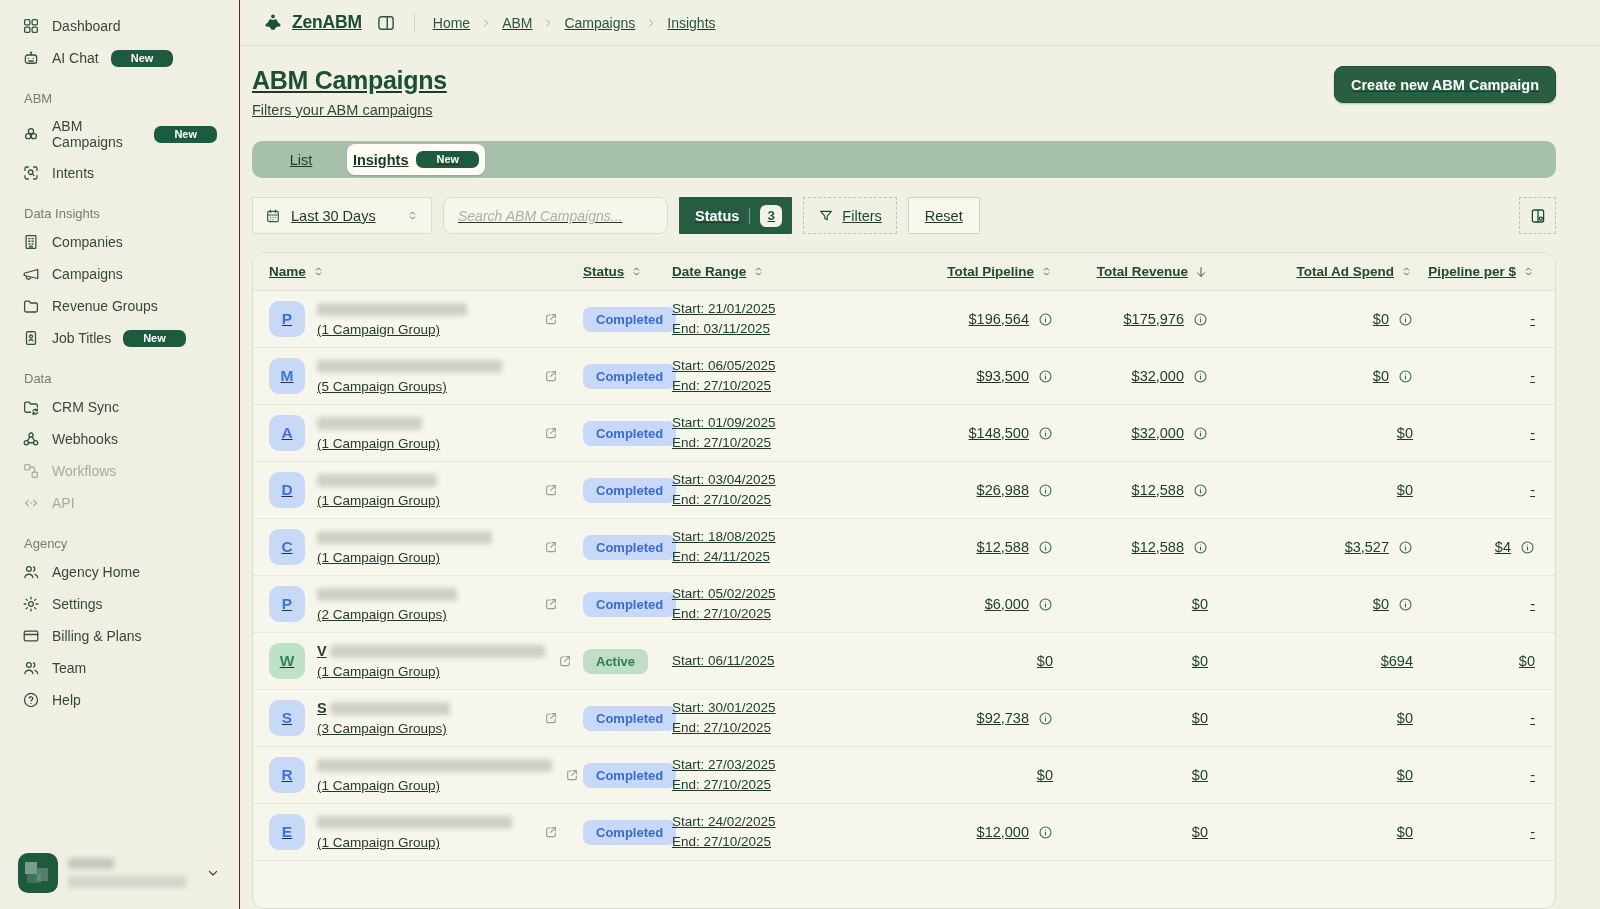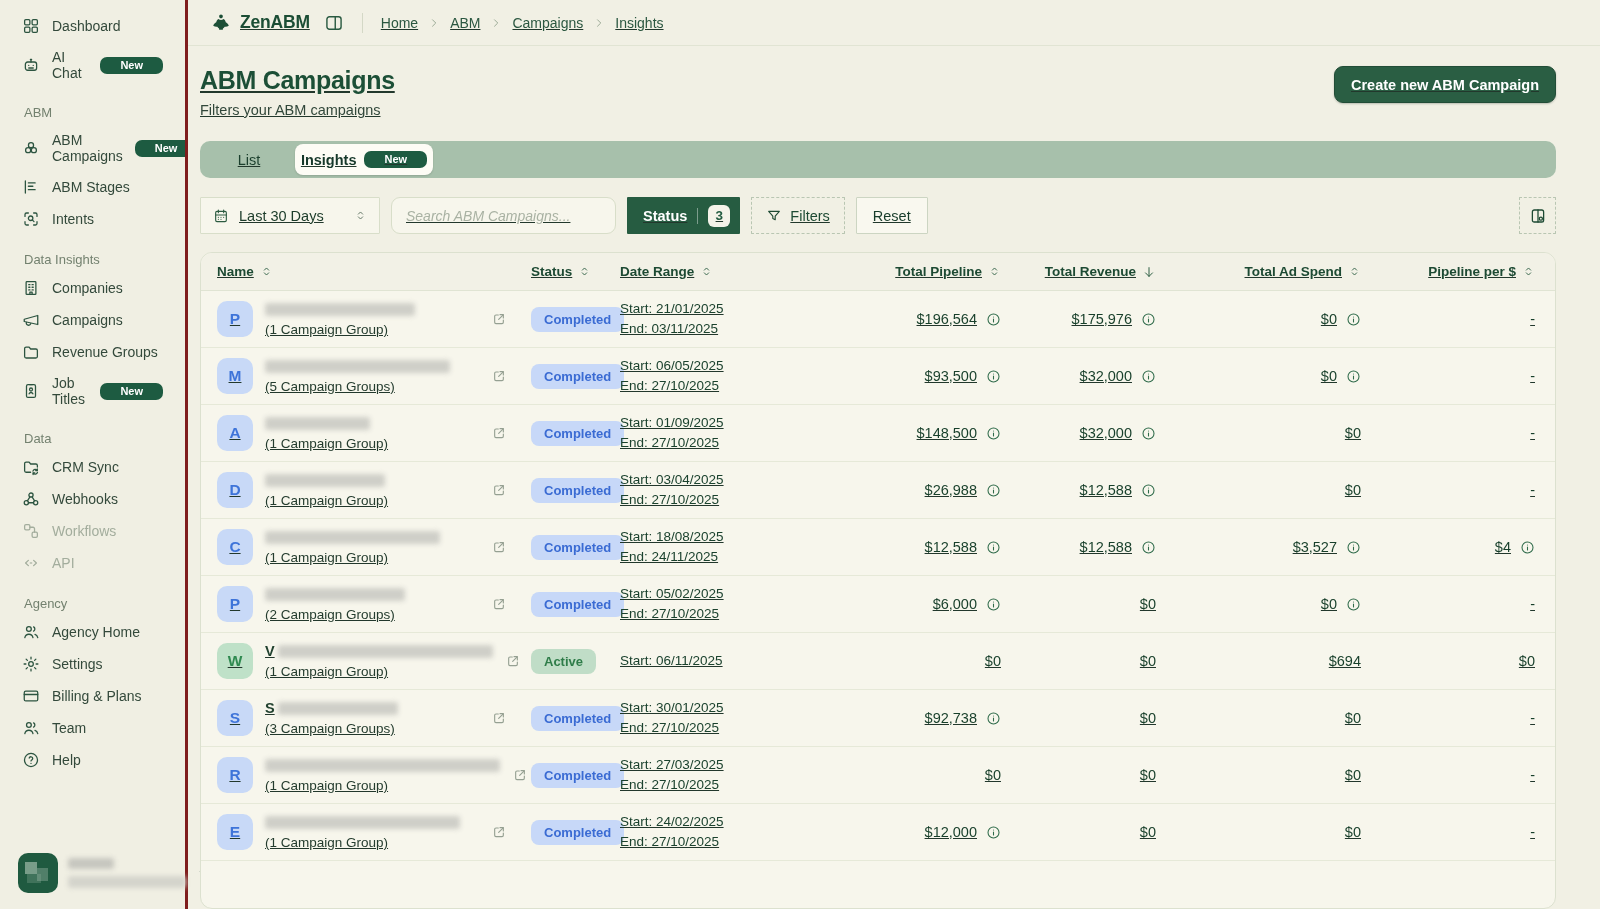--- a/index.html
+++ b/index.html
@@ -6,21 +6,21 @@
   html,body { width:1600px; height:909px; overflow:hidden; }
   body { font-family:"Liberation Sans","DejaVu Sans",sans-serif; background:#f1f0e4; color:#22382c; }
   .app { display:flex; width:1600px; height:909px; }
 
   
   .ic { fill:none; stroke:currentColor; stroke-width:1.7; stroke-linecap:round; stroke-linejoin:round; display:block; }
   .ic18{width:18px;height:18px} .ic16{width:16px;height:16px} .ic20{width:20px;height:20px}
   .ic14{width:14px;height:14px} .ic13{width:13px;height:13px} .ic22{width:22px;height:22px} .ic15{width:15px;height:15px}
 
   
-  .sidebar { width:188px; flex:none; background:#f0efe3; border-right:3px solid #7f1d1d; display:flex; flex-direction:column; padding:10px 0 12px;justify-content:flex-end; }
+  .sidebar { width:240px; flex:none; background:#f0efe3; border-right:1px solid #7f1d1d; display:flex; flex-direction:column; padding:10px 0 12px;justify-content:flex-end; }
   .nav { flex:1; overflow:hidden; padding:0 12px; }
   .sec-label { margin:17px 12px 5px; font-size:13px; color:#73816f; }
   .s-item { display:flex; align-items:center; gap:12px; padding:7px 10px; border-radius:8px; color:#33493b; font-size:14px; cursor:pointer; }
   .s-item .iwrap { color:#2c5440; display:flex; }
   .s-item.disabled, .s-item.disabled .iwrap { color:#a3ad9d; }
   .newb { background:#1d5b41; color:#fff; font-size:11px; font-weight:700; padding:3px 20px; border-radius:7px; line-height:1; }
   .user-block { margin:8px 12px 0; display:flex; align-items:center; gap:10px; padding:4px 6px; border-radius:10px; cursor:pointer; }
   .u-avatar { width:40px; height:40px; border-radius:10px; background:#1f5a40; position:relative; overflow:hidden; flex:none; }
   .u-avatar i { position:absolute; background:#8fae9b; opacity:.8; }
   .u-avatar i:nth-child(1){left:7px;top:9px;width:12px;height:12px;}
@@ -259,28 +259,20 @@
             <svg class="ic ic18">
               <use href="#i-cluster"></use>
             </svg>
           </span>
           <span>ABM Campaigns</span>
           <span class="newb">New</span>
         </div>
         <div class="s-item">
           <span class="iwrap">
             <svg class="ic ic18">
-              <use href="#i-stages"></use>
-            </svg>
-          </span>
-          <span>ABM Stages</span>
-        </div>
-        <div class="s-item">
-          <span class="iwrap">
-            <svg class="ic ic18">
               <use href="#i-scan-search"></use>
             </svg>
           </span>
           <span>Intents</span>
         </div>
         <div class="sec-label">Data Insights</div>
         <div class="s-item">
           <span class="iwrap">
             <svg class="ic ic18">
               <use href="#i-building"></use>

